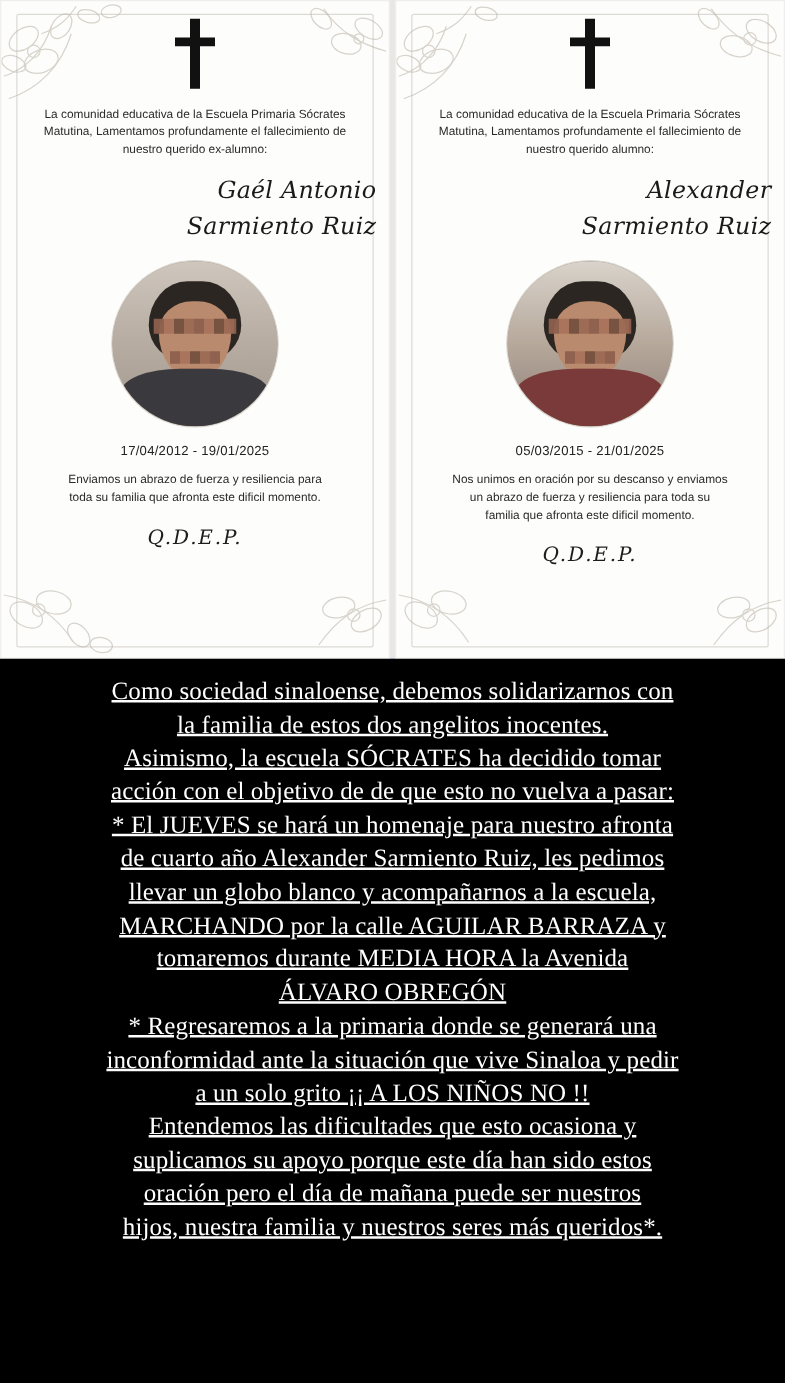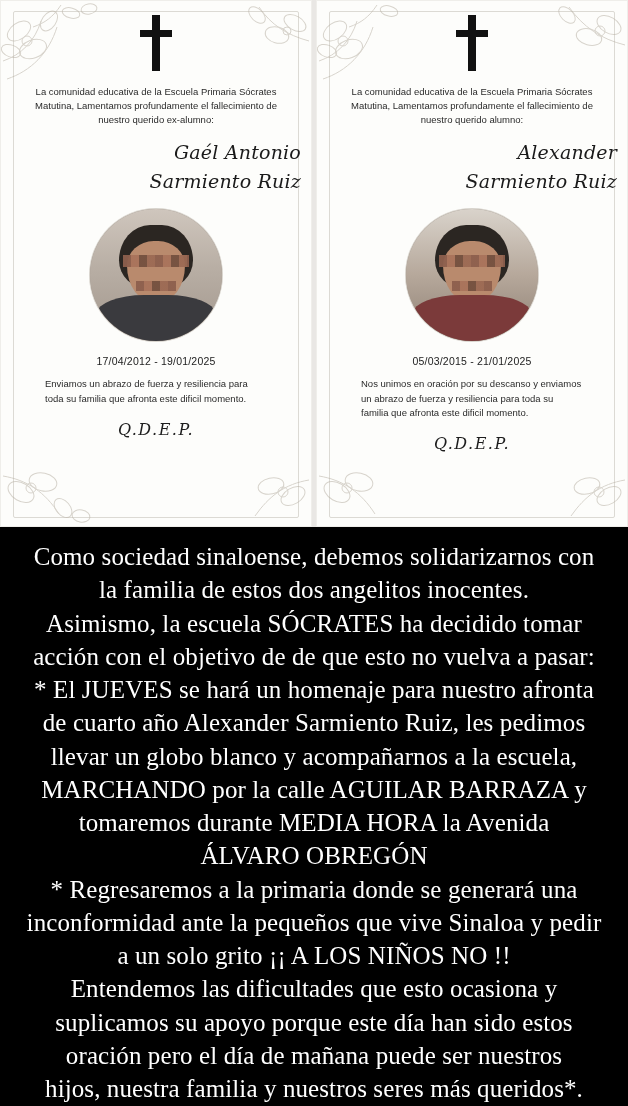--- a/index.html
+++ b/index.html
@@ -170,21 +170,21 @@
     margin: 14px 10px 0 10px;
     text-align: center;
     font-size: 10.5px;
     color: #222;
     letter-spacing: .2px;
   }
   .message {
     position: relative;
     z-index: 3;
     margin: 10px 44px 0 44px;
-    text-align: left;
+    text-align: center;
     font-size: 9.5px;
     line-height: 1.5;
     color: #2a2a2a;
   }
   .qdep {
     position: relative;
     z-index: 3;
     margin: 14px 0 0 0;
     text-align: center;
     font-family: "DejaVu Serif", serif;
@@ -201,23 +201,24 @@
     height: 579px;
     background: #000;
     box-sizing: border-box;
     padding: 14px 16px 8px 16px;
     color: #fff;
     font-family: "Liberation Serif", serif;
     text-align: center;
   }
   .statement p {
     margin: 0;
-    font-size: 25px;
+    font-size: 20px;
     line-height: 1.29;
     letter-spacing: .1px;
+    text-decoration: underline;
   }
   .statement p + p { margin-top: 1px; }
   .big { font-size: 21px; }
 </style>
 </head>
 <body>
 
 <div class="page">
 
   <div class="cards">
@@ -379,21 +380,21 @@
     <p>la familia  de estos dos angelitos inocentes.</p>
     <p>Asimismo, la escuela SÓCRATES ha decidido tomar</p>
     <p>acción con el objetivo de de que esto no vuelva a pasar:</p>
     <p>* El JUEVES se hará un homenaje para nuestro afronta</p>
     <p>de cuarto año Alexander Sarmiento Ruiz, les pedimos</p>
     <p>llevar un globo blanco y acompañarnos a la escuela,</p>
     <p class="big">MARCHANDO por la calle AGUILAR BARRAZA y</p>
     <p>tomaremos durante MEDIA HORA la Avenida</p>
     <p class="big">ÁLVARO OBREGÓN</p>
     <p>* Regresaremos a la primaria donde se generará una</p>
-    <p>inconformidad ante la pequeños que vive Sinaloa y pedir</p>
+    <p>inconformidad ante la situación que vive Sinaloa y pedir</p>
     <p>a un solo grito ¡¡ A LOS NIÑOS NO !!</p>
     <p>Entendemos  las dificultades que esto ocasiona y</p>
     <p>suplicamos su apoyo porque este día han sido estos</p>
     <p>oración pero el día de mañana puede ser nuestros</p>
     <p>hijos, nuestra familia y nuestros seres más queridos*.</p>
   </div>
 
 </div>
 
 </body></html>

